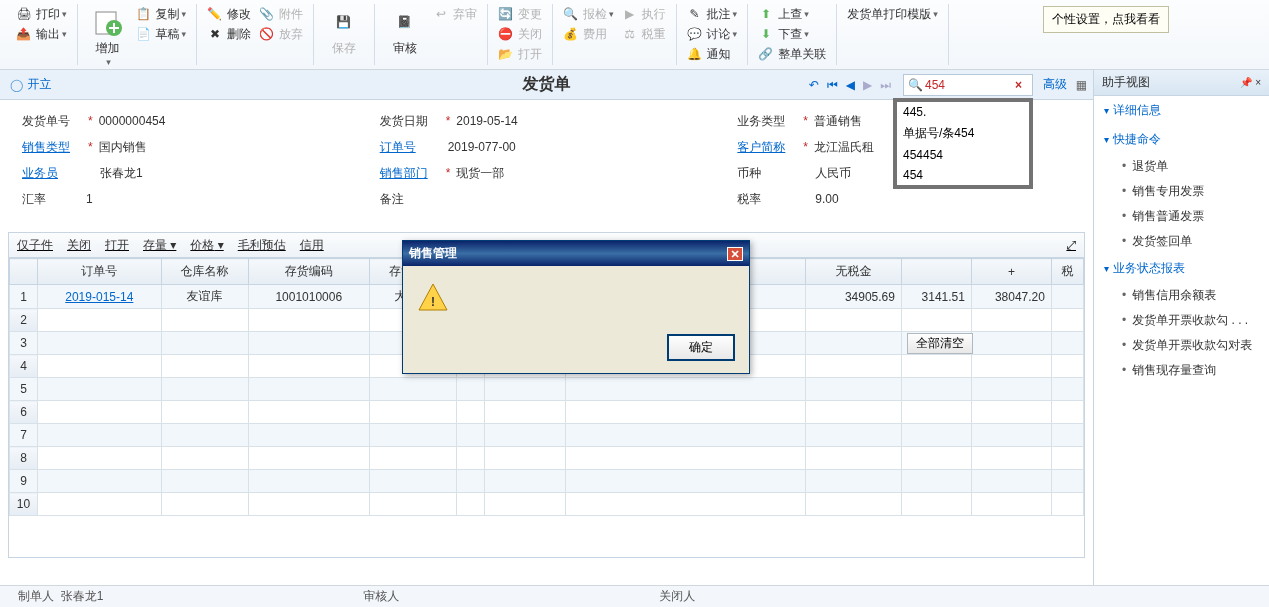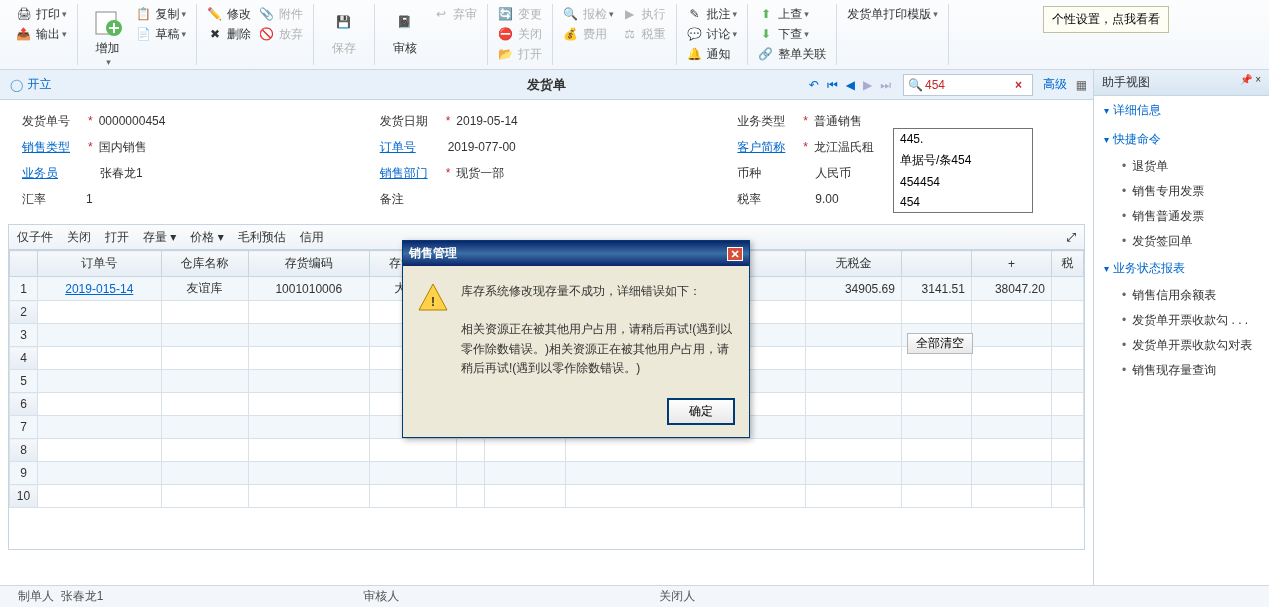--- a/index.html
+++ b/index.html
@@ -11,55 +11,55 @@
 .rbtn .ic{width:16px;height:16px;margin-bottom:2px;display:flex;align-items:center;justify-content:center;}
 .rbtn.big .ic{width:32px;height:32px;}
 .rbtn.big{padding:2px 8px;}
 .rcol{display:flex;flex-direction:column;justify-content:flex-start;height:60px;}
 .rbtn-h{display:flex;align-items:center;padding:2px 4px;cursor:pointer;color:#333;height:20px;}
 .rbtn-h.disabled{color:#b3b3b3;}
 .rbtn-h .ic{width:16px;height:16px;margin-right:4px;display:flex;align-items:center;justify-content:center;}
 .dd{font-size:9px;margin-left:2px;color:#666;}
 .tooltip{position:absolute;right:100px;top:6px;background:#fffef5;border:1px solid #c0c0a0;padding:4px 8px;font-size:12px;}
 .titlebar{height:30px;background:#e8f1f9;border-bottom:1px solid #c7d5e3;display:flex;align-items:center;padding:0 10px;position:relative;}
-.titlebar .title{position:absolute;left:50%;transform:translateX(-50%);font-size:13px;font-weight:bold;color:#333;}
+.titlebar .title{position:absolute;left:50%;transform:translateX(-50%);font-size:16px;font-weight:bold;color:#333;}
 .kl{color:#0066cc;}
 .navbtns{position:absolute;right:200px;display:flex;gap:4px;}
 .navbtns span{color:#0066cc;cursor:pointer;padding:2px;}
 .searchbox{position:absolute;right:60px;display:flex;align-items:center;border:1px solid #b7c8d9;background:#fff;height:22px;width:130px;padding:0 4px;}
 .searchbox input{border:none;outline:none;width:90px;color:#c52828;}
 .searchbox .sx{color:#c52828;cursor:pointer;font-weight:bold;}
 .adv{position:absolute;right:26px;color:#0066cc;cursor:pointer;}
 .gridic{position:absolute;right:6px;color:#666;}
-.autocomplete{position:absolute;right:60px;top:28px;width:140px;background:#fff;border:1px solid #737373;z-index:60;font-size:12px;margin-top:30px;}
+.autocomplete{position:absolute;right:60px;top:28px;width:140px;background:#fff;border:4px solid #737373;z-index:60;font-size:12px;}
 .autocomplete div{padding:3px 6px;cursor:pointer;}
 .form{padding:8px 10px 4px;display:flex;}
 .fcol{flex:1;}
 .frow{display:flex;align-items:center;height:26px;}
 .flab{width:60px;color:#333;margin-left:12px;}
 .flab.link{color:#0066cc;text-decoration:underline;cursor:pointer;}
 .fstar{color:#c52828;margin:0 6px;}
 .fval{color:#333;}
-.gridbar{height:26px;border:1px solid #c7d5e3;background:linear-gradient(#fbfcfd,#eef3f8);display:flex;align-items:center;padding:0 8px;margin:8px 8px 0;}
+.gridbar{height:26px;border:1px solid #c7d5e3;background:linear-gradient(#fbfcfd,#eef3f8);display:flex;align-items:center;padding:0 8px;margin:16px 8px 0;text-decoration:underline;}
 .gridbar .gb{margin-right:14px;color:#333;cursor:pointer;}
 .gridbar .gr{margin-left:auto;}
 .clearall{background:linear-gradient(#fefefe,#e8e8e8);border:1px solid #b0b8c0;padding:1px 8px;cursor:pointer;position:absolute;right:120px;top:263px;z-index:5;}
 .grid{margin:0 8px;border:1px solid #c7d5e3;border-top:none;height:300px;overflow:hidden;position:relative;}
 table{border-collapse:collapse;width:100%;}
 th{background:linear-gradient(#f5f8fb,#e6edf4);border:1px solid #c7d5e3;padding:4px;font-weight:normal;color:#333;height:24px;}
 td{border:1px solid #d8e0e8;padding:3px 6px;height:23px;text-align:center;color:#333;}
 tr.odd td{background:#f2f7fb;}
 tr.sum td{background:#f2f7fb;font-weight:normal;}
 .lnk{color:#0066cc;text-decoration:underline;cursor:pointer;}
 .num{text-align:right;}
 .rowh{width:28px;background:linear-gradient(#f5f8fb,#e6edf4);}
 .footer{position:absolute;bottom:0;left:0;right:0;height:22px;background:#f3f7fb;border-top:1px solid #d0d7de;display:flex;align-items:center;padding:0 18px;color:#555;}
 .footer .fi{margin-right:260px;}
 .sidepanel{position:absolute;right:0;top:70px;bottom:22px;width:176px;border-left:1px solid #c7d5e3;background:#fff;}
-.sp-title{background:linear-gradient(#e8f1f9,#d7e5f2);border-bottom:1px solid #c7d5e3;padding:4px 8px;color:#333;display:flex;align-items:flex-start;}
+.sp-title{background:linear-gradient(#e8f1f9,#d7e5f2);border-bottom:1px solid #c7d5e3;padding:4px 8px;color:#333;display:flex;align-items:center;}
 .sp-title .pin{margin-left:auto;font-size:10px;}
 .sp-sec{color:#0066cc;padding:6px 10px;cursor:pointer;display:flex;align-items:center;}
 .sp-sec .chev{margin-right:4px;font-size:10px;}
 .sp-item{padding:4px 10px 4px 28px;color:#333;cursor:pointer;}
 .sp-item::before{content:"•";margin-right:6px;color:#666;}
 .modal{position:absolute;left:402px;top:240px;width:348px;background:#ece9d8;border:1px solid #003c74;box-shadow:2px 2px 6px rgba(0,0,0,0.3);z-index:100;}
 .modal-title{background:linear-gradient(#0a246a,#3a6ea5,#0a246a);color:#fff;padding:4px 6px;display:flex;align-items:center;font-weight:bold;}
 .modal-title .mx{margin-left:auto;background:#d5503a;border:1px solid #fff;width:16px;height:14px;text-align:center;line-height:12px;cursor:pointer;font-size:11px;}
 .modal-body{padding:16px 14px 12px;display:flex;color:#333;}
 .modal-body .warn{width:32px;height:32px;margin-right:12px;flex-shrink:0;}
@@ -545,21 +545,17 @@
     <span>销售管理</span>
     <span class="mx">✕</span>
   </div>
   <div class="modal-body">
     <div class="warn">
         <svg width="32" height="32">
           <polygon points="16,2 30,28 2,28" fill="#ffd24a" stroke="#b08000"></polygon>
           <text x="16" y="24" text-anchor="middle" font-size="18" font-weight="bold" fill="#333">!</text>
         </svg>
       </div>
-    <div class="msg">
-      <div>库存系统修改现存量不成功，详细错误如下：</div><br>
-      <div>相关资源正在被其他用户占用，请稍后再试!(遇到以零作除数错误。)相关资源正在被其他用户占用，请稍后再试!(遇到以零作除数错误。)</div>
-    </div>
   </div>
   <div class="modal-btns">
     <button>确定</button>
   </div>
 </div>
 
 </body></html>

